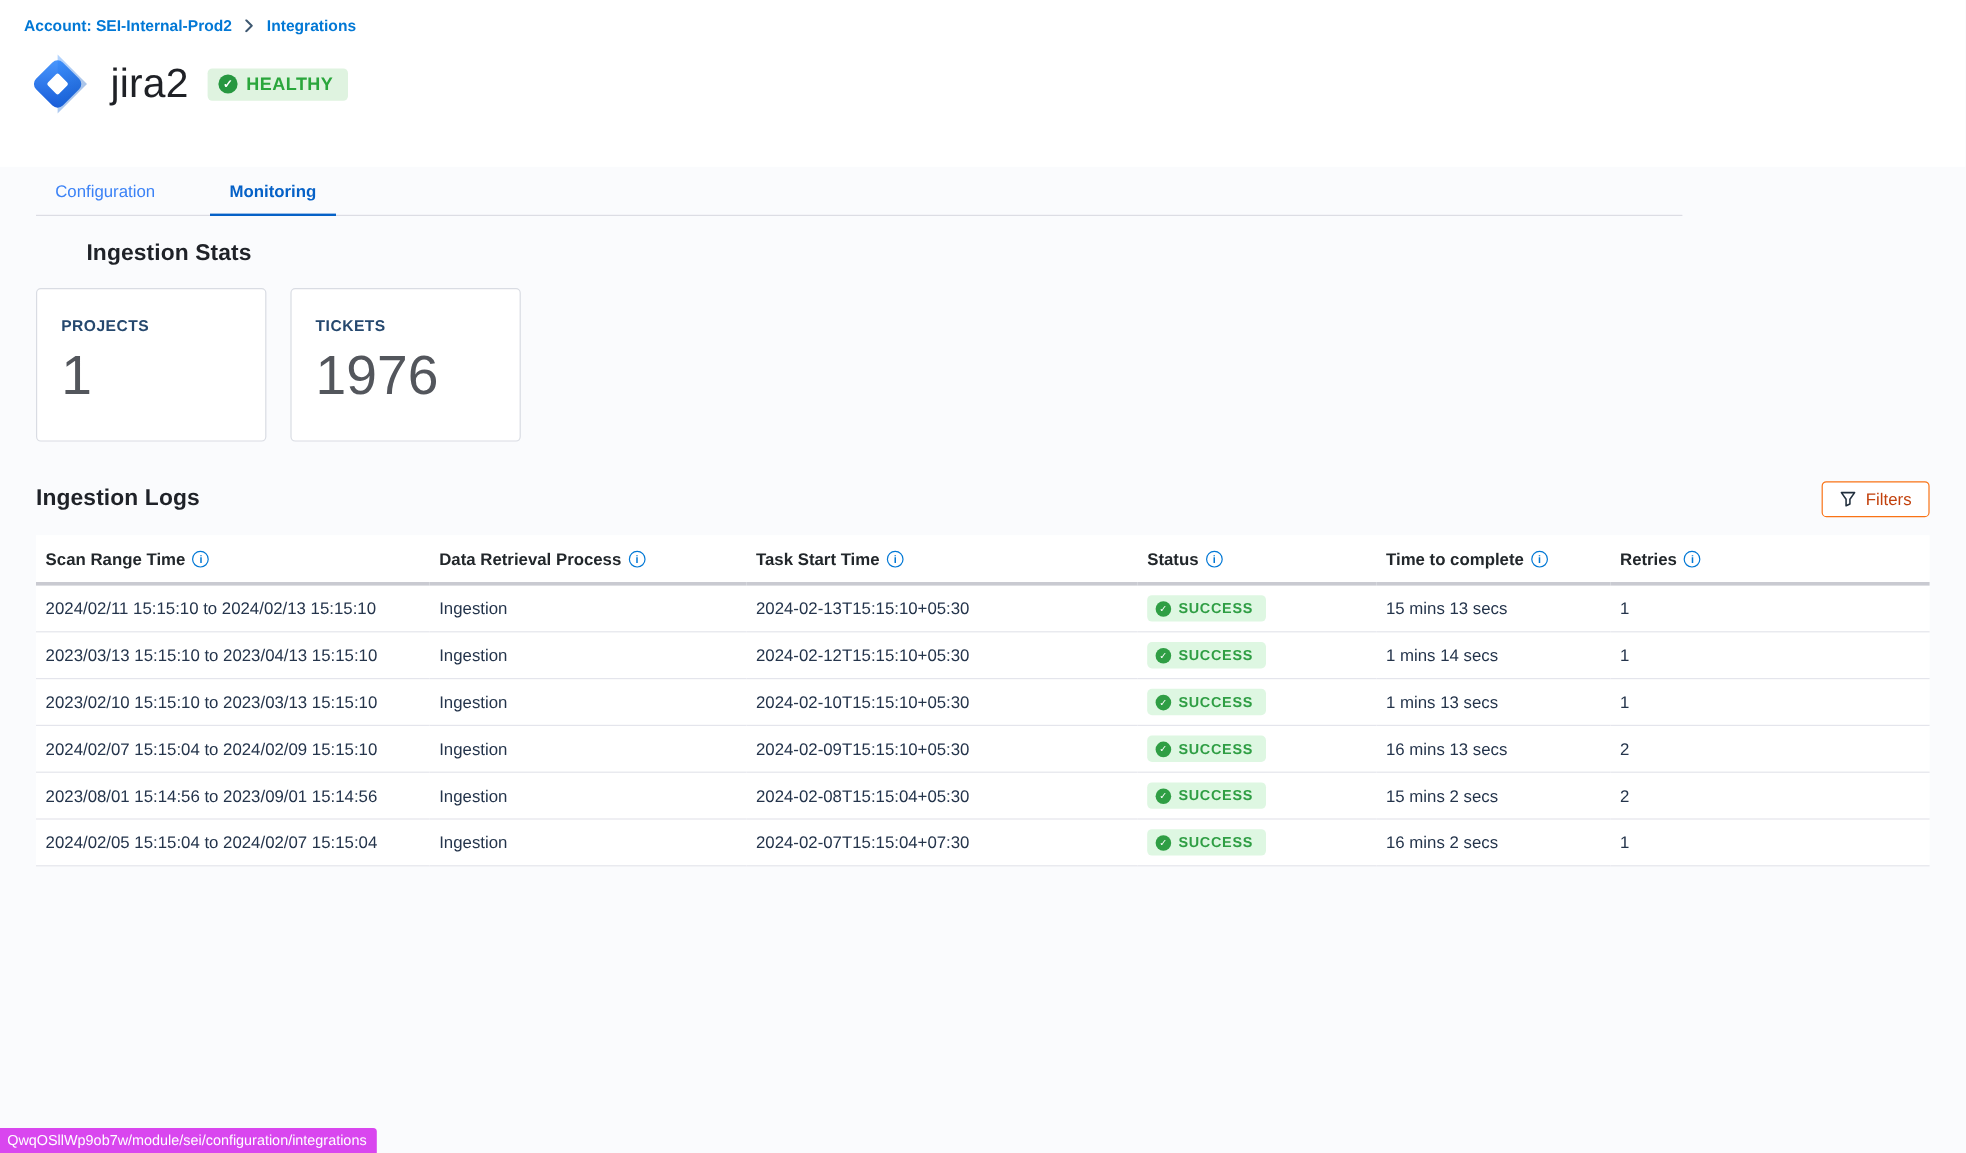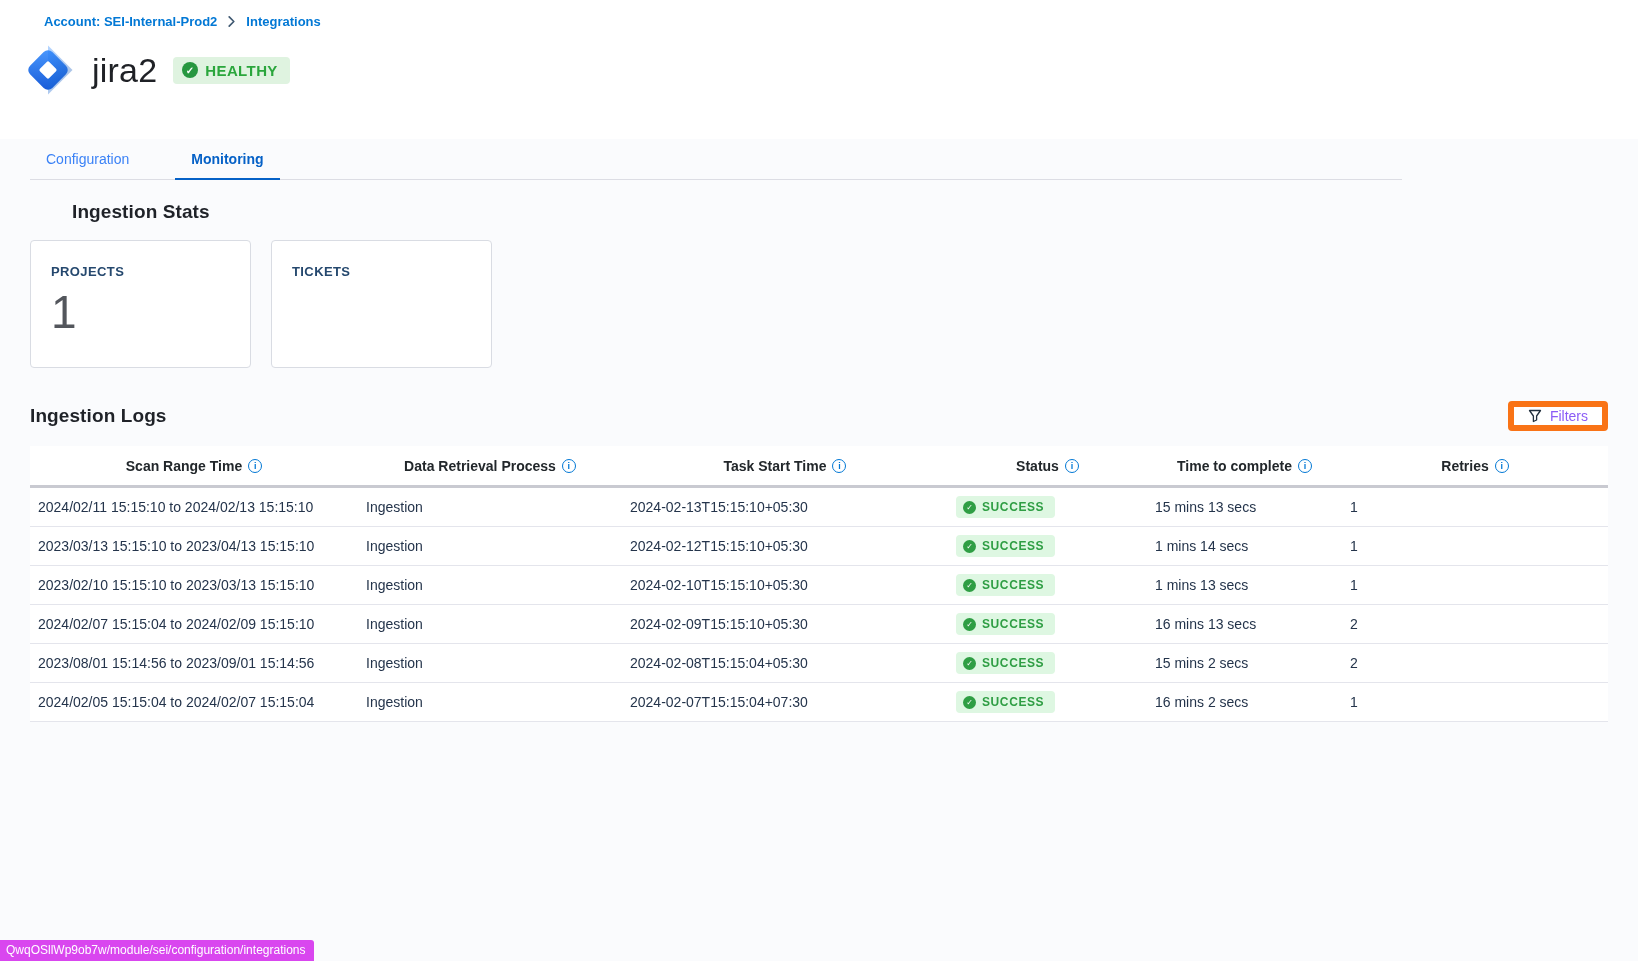--- a/index.html
+++ b/index.html
@@ -18,21 +18,20 @@
     height: 139px;
     padding: 14px 20px 0 20px;
   }
   .breadcrumb {
     display: flex;
     align-items: center;
     gap: 10px;
     font-size: 13px;
     font-weight: 600;
     color: #0278d5;
-    margin-left: 24px;
   }
   .breadcrumb a { color: #0278d5; text-decoration: none; cursor: pointer; }
   .crumb-chevron { display: inline-flex; align-items: center; }
   .crumb-chevron svg { display: block; }
 
   .title-row {
     margin-top: 13px;
     display: flex;
     align-items: center;
     gap: 16px;
@@ -92,21 +91,21 @@
   .section-title {
     font-size: 19px;
     font-weight: 700;
     color: #1f2228;
     letter-spacing: 0.1px;
   }
   .stats-title { margin-top: 21px; margin-left: 42px; }
 
   .stats-cards { display: flex; gap: 20px; margin-top: 17px; }
   .stat-card {
-    width: 221px;
+    width: 192px;
     height: 128px;
     background: #ffffff;
     border: 1px solid #d9dce3;
     border-radius: 4px;
     padding: 23px 20px;
   }
   .stat-label {
     font-size: 13px;
     font-weight: 600;
     color: #25486e;
@@ -128,38 +127,38 @@
     justify-content: space-between;
     gap: 16px;
   }
   .filters-btn {
     display: inline-flex;
     align-items: center;
     gap: 8px;
     height: 30px;
     padding: 0 14px;
     background: #ffffff;
-    border: 6px solid #f97316;
+    border: 1px solid #f97316;
     border-radius: 4px;
     font-family: "Liberation Sans", sans-serif;
     font-size: 14px;
-    color: #8b5cf6;
+    color: #c2410c;
     cursor: pointer;
   }
   .filters-btn svg { display: block; }
 
   .logs-table {
     margin-top: 15px;
     width: 1578px;
     border-collapse: collapse;
     background: #ffffff;
     table-layout: fixed;
   }
   .logs-table th {
-    text-align: center;
+    text-align: left;
     font-size: 14px;
     font-weight: 700;
     color: #22272b;
     padding: 12px 8px 11px 8px;
     border-bottom: 3px solid #c9cad1;
     white-space: nowrap;
   }
   .logs-table td {
     font-size: 14px;
     color: #24344b;
@@ -272,20 +271,21 @@
 
   <div class="section-title stats-title">Ingestion Stats</div>
 
   <div class="stats-cards">
     <div class="stat-card">
       <div class="stat-label">PROJECTS</div>
       <div class="stat-value">1</div>
     </div>
     <div class="stat-card">
       <div class="stat-label">TICKETS</div>
+      <div class="stat-value">1976</div>
     </div>
   </div>
 
   <div class="logs-header">
     <div class="section-title">Ingestion Logs</div>
     <button class="filters-btn">
       <svg width="14" height="14" viewBox="0 0 14 14">
           <path d="M1.5 1.5 H12.5 L8.6 7 V11 L5.4 12.5 V7 Z" fill="none" stroke="#22303e" stroke-width="1.3" stroke-linejoin="round"></path>
         </svg>
       <span>Filters</span>

